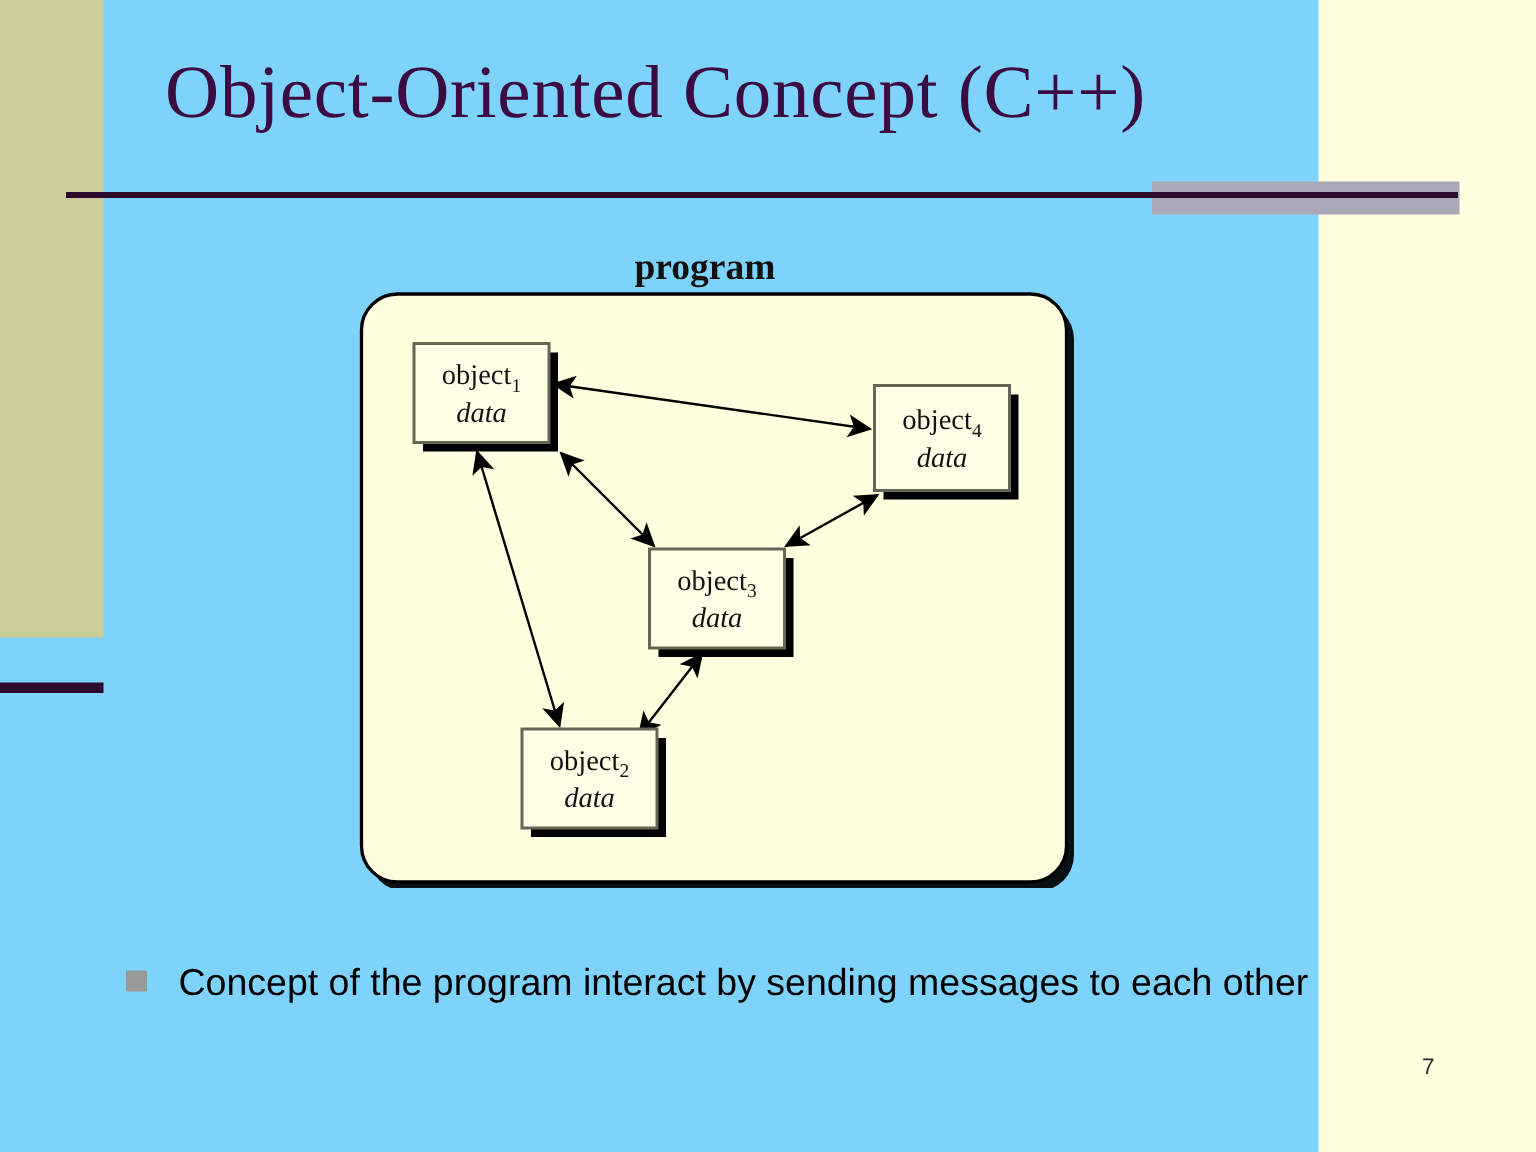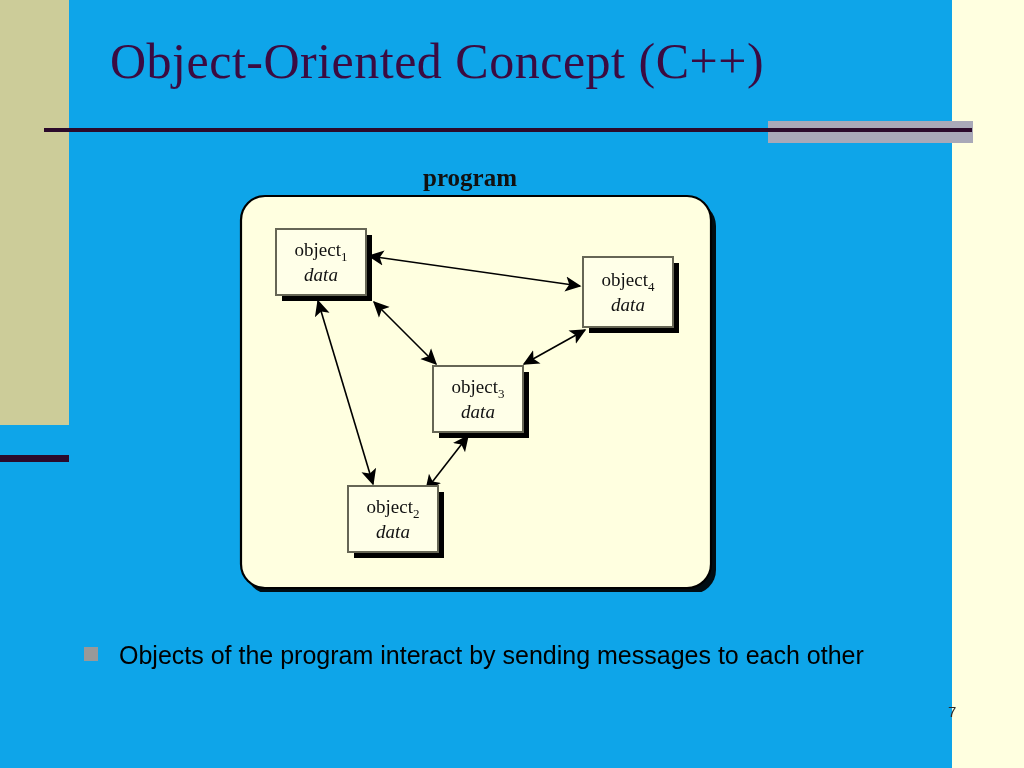--- a/index.html
+++ b/index.html
@@ -8,23 +8,23 @@
   }
   body {
     width: 1024px;
     height: 768px;
     overflow: hidden;
     background: #FFFFE0;
     font-family: "Liberation Sans", sans-serif;
   }
   #slide {
     position: relative;
-    width: 952px;
+    width: 879px;
     height: 768px;
-    background: #0ea5e9;
+    background: #7dd3fc;
   }
 
   
   #side-band {
     position: absolute;
     left: 0;
     top: 0;
     width: 69px;
     height: 425px;
     background: #CCCC99;
@@ -185,18 +185,18 @@
         <text x="165" y="353" text-anchor="middle" font-family="Liberation Serif, serif" font-size="19" fill="#111111">
           <tspan>object</tspan><tspan dy="5" font-size="13">2</tspan>
         </text>
         <text x="165" y="378" text-anchor="middle" font-family="Liberation Serif, serif" font-size="19" font-style="italic" fill="#111111">data</text>
       </g>
     </svg>
   </div>
 
   <div id="bullet-row">
     <div id="bullet-marker"></div>
-    <div id="bullet-text">Objects of the program interact by sending messages to each other</div>
+    <div id="bullet-text">Concept of the program interact by sending messages to each other</div>
   </div>
 
   <div id="page-number">7</div>
 
 </div>
 
 </body></html>

